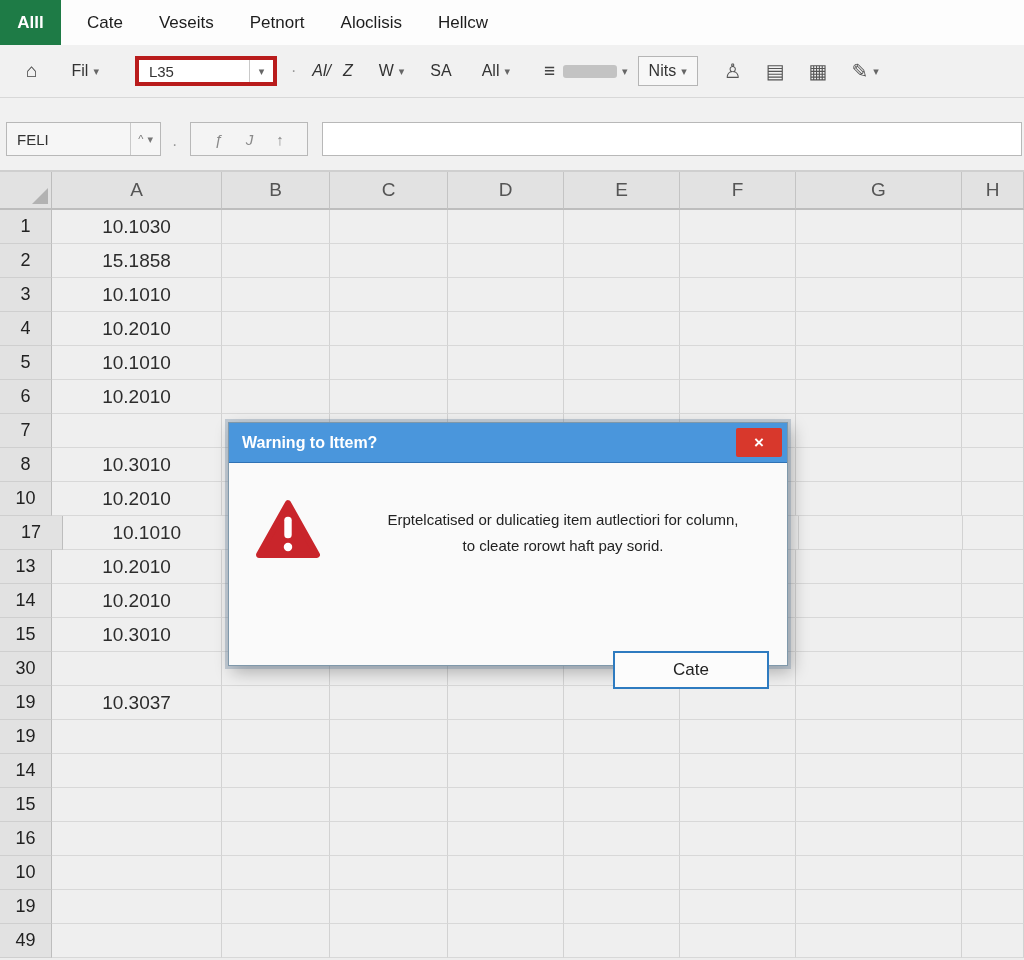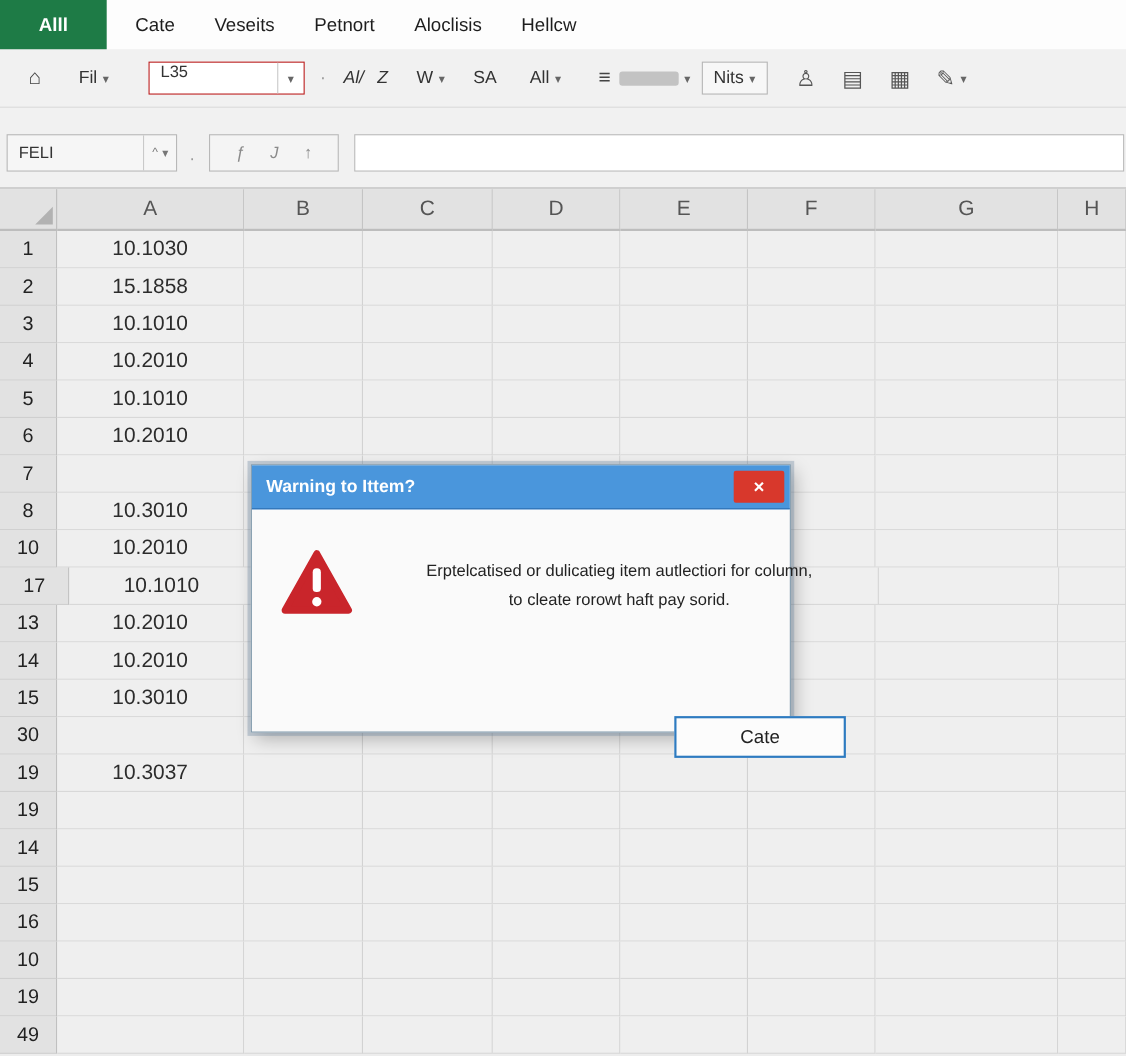--- a/index.html
+++ b/index.html
@@ -3,35 +3,35 @@
 <meta charset="utf-8">
 <style>
   * { box-sizing: border-box; margin: 0; padding: 0; }
   html,body { width:1024px; height:960px; overflow:hidden; }
   body { font-family:"Liberation Sans", sans-serif; background:#ededed; color:#222; }
   .app { position:relative; width:1024px; height:960px; background:#ededed; }
 
   
   .menubar { position:absolute; top:0; left:0; width:1024px; height:45px;
              background:#fdfdfd; display:flex; align-items:stretch; }
-  .active-tab { width:97px; background:var(--brand-green,#1e7b46); color:#fff;
+  .active-tab { width:61px; background:var(--brand-green,#1e7b46); color:#fff;
                 font-weight:bold; font-size:17px; display:flex; align-items:center;
                 justify-content:center; }
   .menu-items { display:flex; align-items:center; gap:36px; padding-left:26px; }
   .menu-item { font-size:17px; color:#1d1d1d; cursor:default; }
 
   
   .toolbar { position:absolute; top:45px; left:0; width:1024px; height:53px;
              background:#f1f1f1; border-bottom:1px solid #d8d8d8;
              display:flex; align-items:center; padding-left:26px; font-size:16px; color:#333; }
   .tb-icon { font-size:19px; color:#444; }
   .chev { font-size:11px; color:#666; margin-left:5px; }
   .tb-group { display:flex; align-items:center; }
   .combo { margin-left:36px; width:142px; height:30px; background:#fff;
-           border:1px solid #b91c1c; display:flex; align-items:flex-start; }
+           border:4px solid #b91c1c; display:flex; align-items:center; }
   .combo .val { flex:1; padding-left:10px; font-size:15px; color:#333; }
   .combo .dd { width:24px; height:100%; border-left:1px solid #c9c9c9;
                display:flex; align-items:center; justify-content:center; }
   .sep-dot { color:#999; margin-left:14px; }
   .it { font-style:italic; }
   .nits-box { margin-left:10px; height:30px; border:1px solid #b5b5b5; background:#f7f7f7;
               display:flex; align-items:center; padding:0 10px; }
   .blur-pill { width:54px; height:13px; background:#c3c3c3; border-radius:3px; margin-left:8px; }
   .right-icons { display:flex; align-items:center; gap:24px; margin-left:26px; }
   .right-icons .tb-icon { font-size:20px; color:#555; }
@@ -62,21 +62,21 @@
   .col-header { height:38px; background:#e2e2e2; border-right:1px solid #c4c4c4;
                 border-bottom:2px solid #bdbdbd; color:#555; font-size:19px;
                 display:flex; align-items:center; justify-content:center; }
   .grid-row { display:flex; height:34px; }
   .row-num { background:#e2e2e2; border-right:1px solid #bdbdbd; border-bottom:1px solid #cfcfcf;
              color:#222; font-size:18px; display:flex; align-items:center; justify-content:center; }
   .cell { background:#efefef; border-right:1px solid #d2d2d2; border-bottom:1px solid #d8d8d8;
           font-size:19px; color:#2c2c2c; display:flex; align-items:center; justify-content:center; }
 
   
-  .dialog { position:absolute; left:228px; top:422px; width:491px; height:244px;
+  .dialog { position:absolute; left:228px; top:422px; width:560px; height:244px;
             background:#fafafa; border:1px solid #7f98aa; z-index:20;
             box-shadow:0 0 0 3px rgba(110,135,160,0.35), 4px 6px 16px rgba(0,0,0,0.28); }
   .dialog-title { height:40px; background:var(--dialog-blue,#4a96dc);
                   border-bottom:1px solid #2f72b5; display:flex; align-items:center; }
   .dialog-title .t { color:#fff; font-weight:bold; font-size:16px; padding-left:13px; flex:1; }
   .close-btn { width:46px; height:29px; margin-right:5px; background:var(--close-red,#d8382c);
                color:#fff; font-size:17px; font-weight:bold; display:flex; align-items:center;
                justify-content:center; border-radius:2px; cursor:default; }
   .dialog-body { position:relative; height:203px; }
   .warn-icon { position:absolute; left:26px; top:36px; }

